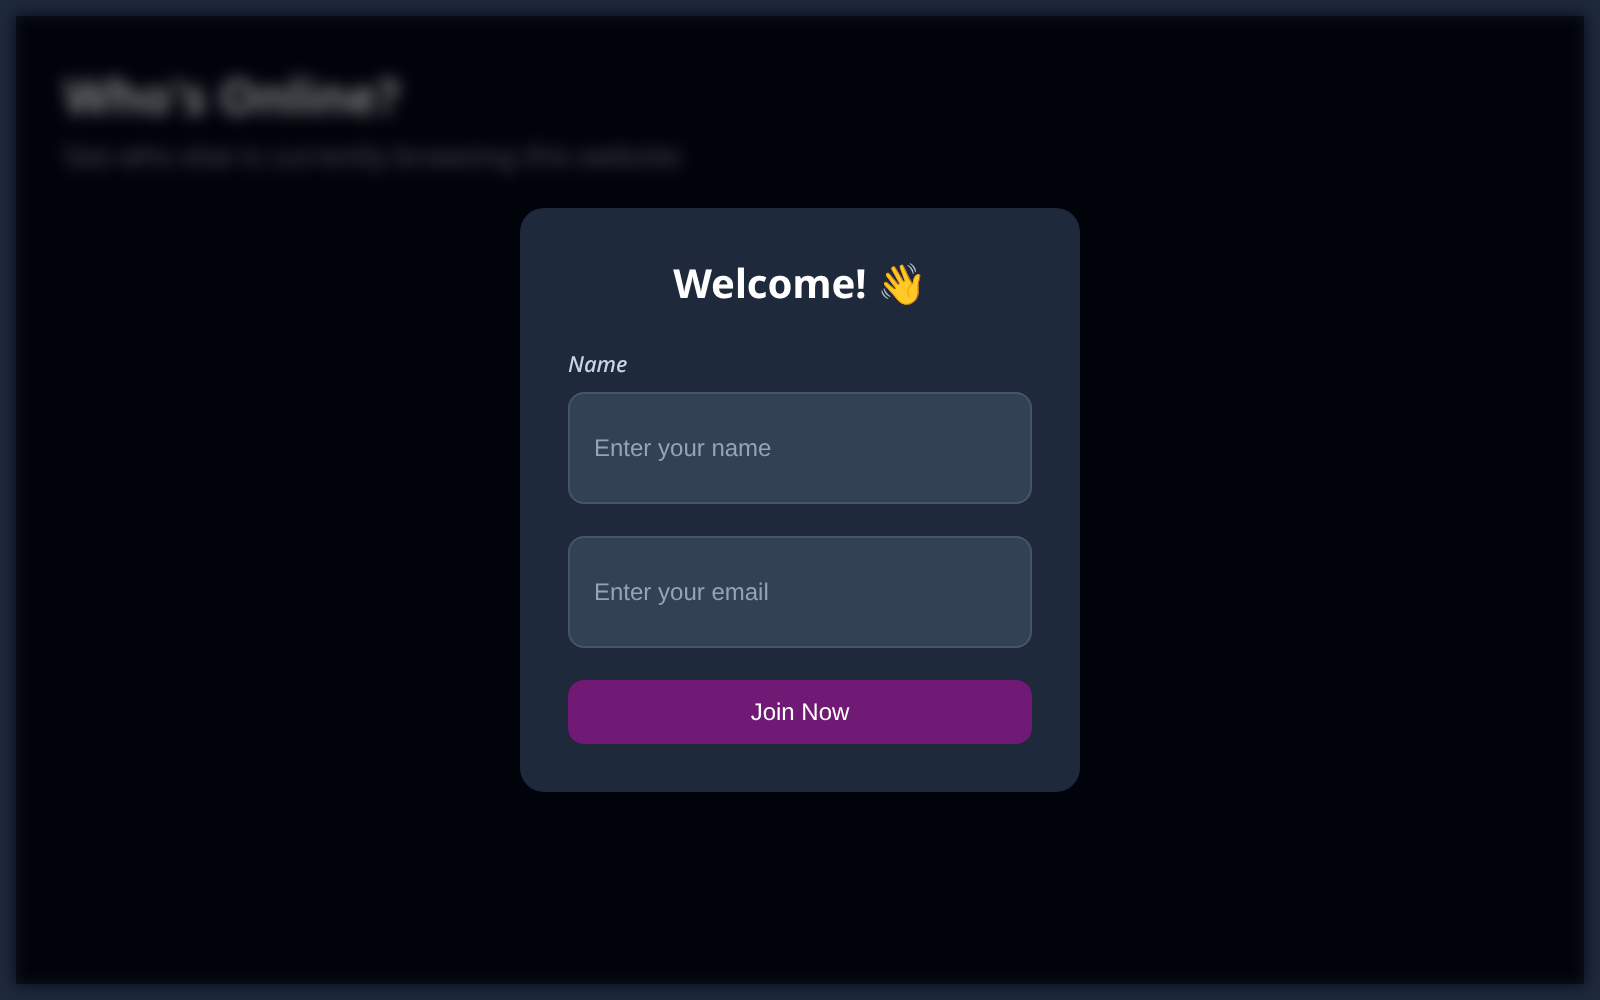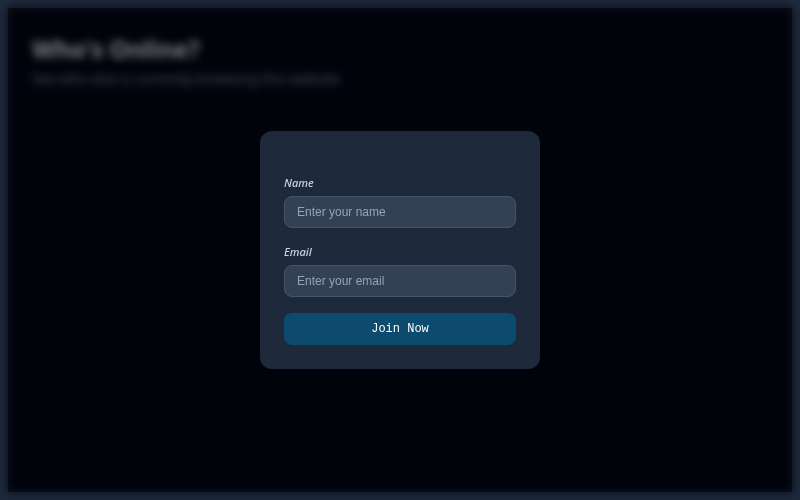--- a/index.html
+++ b/index.html
@@ -75,63 +75,62 @@
     .form-label {
       display: block;
       font-size: 11px;
       font-weight: 500;
       color: #cbd5e1;
       margin-bottom: 6px;
       font-style: italic;
     }
     .form-input {
       width: 100%;
-      padding: 8px 12px;
+      padding: 20px 12px;
       background: #334155;
       border: 1px solid #475569;
       border-radius: 8px;
       color: #ffffff;
       font-size: 12px;
       outline: none;
     }
     .form-input::placeholder {
       color: #94a3b8;
     }
     .submit-btn {
       width: 100%;
       padding: 9px 16px;
-      background: #0c4a6e;
+      background: #701a75;
       color: #ffffff;
       border: none;
       border-radius: 8px;
       font-size: 12px;
       font-weight: 500;
       cursor: pointer;
-      font-family: Liberation Mono, monospace;
     }
   </style>
 </head>
 <body>
 
 <div class="viewport">
   <div class="header">
     <h1>Who's Online?</h1>
     <p>See who else is currently browsing this website</p>
   </div>
 </div>
 
 <div class="overlay">
   <div class="modal">
     <div class="modal-header">
+      <h2 class="modal-title">Welcome! 👋</h2>
     </div>
     <form>
       <div class="form-group">
         <label class="form-label">Name</label>
         <input type="text" class="form-input" placeholder="Enter your name" style="">
       </div>
       <div class="form-group">
-        <label class="form-label">Email</label>
         <input type="email" class="form-input" placeholder="Enter your email" style="">
       </div>
       <button type="submit" class="submit-btn">Join Now</button>
     </form>
   </div>
 </div>
 
 </body></html>

